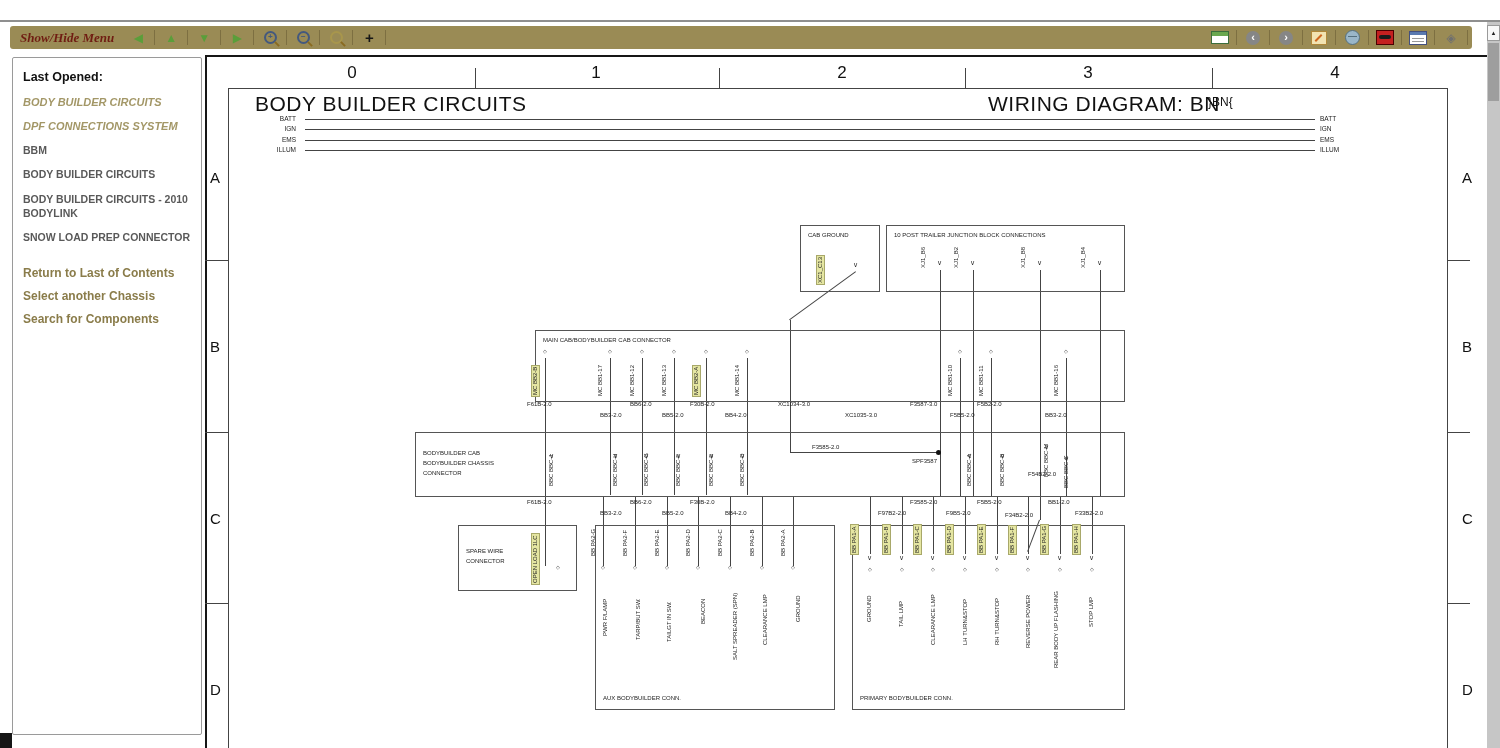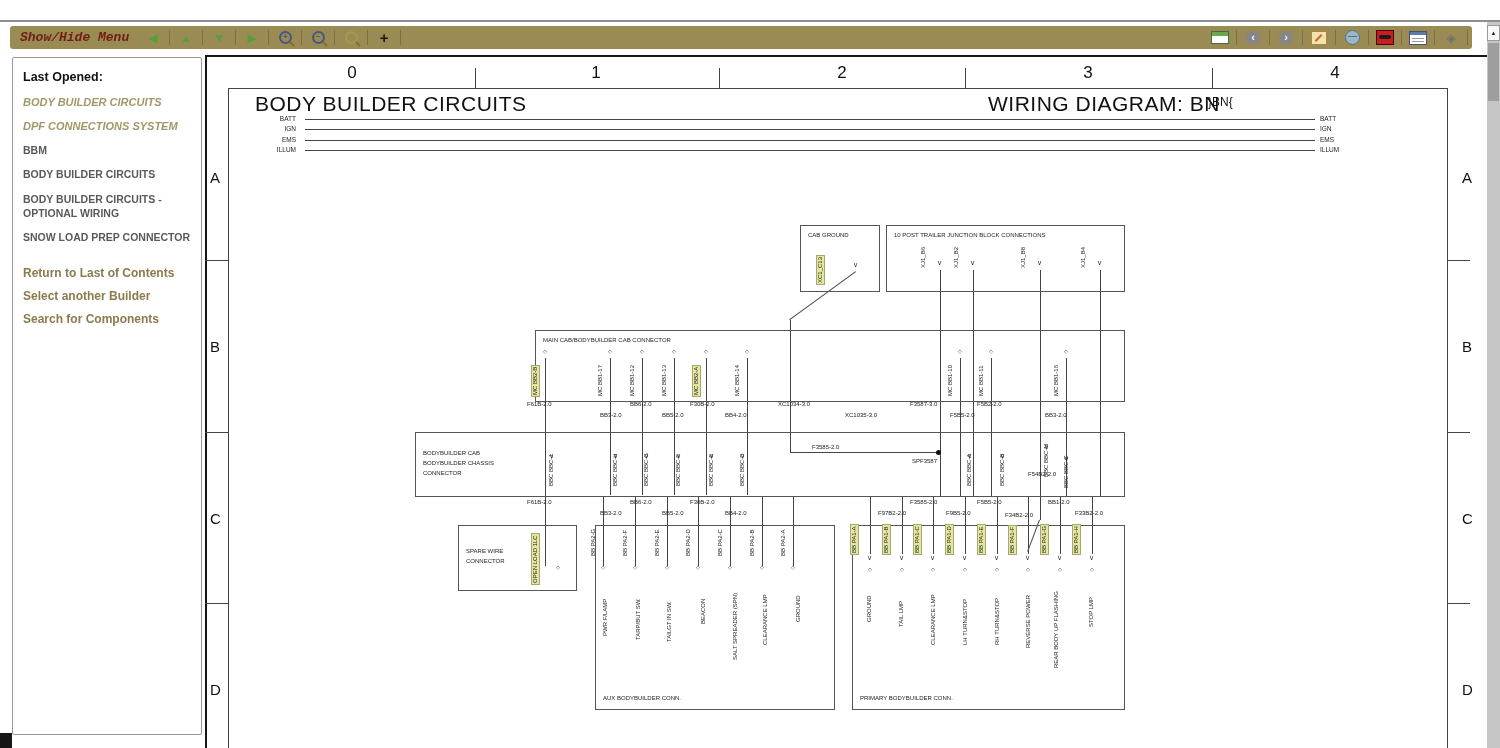--- a/index.html
+++ b/index.html
@@ -5,21 +5,21 @@
   html,body{margin:0;padding:0;background:#fff;}
   #stage{position:relative;width:1500px;height:748px;overflow:hidden;background:#fff;
          font-family:"Liberation Sans",sans-serif;}
   
   #titlebar{position:absolute;left:0;top:0;width:1500px;height:20px;background:#fff;}
   #titlebar .t{position:absolute;left:8px;top:3px;font-size:12px;color:#1a1a1a;}
   #topline{position:absolute;left:0;top:20px;width:1500px;height:2px;background:#8f8f8f;}
   
   #toolbar{position:absolute;left:10px;top:26px;width:1462px;height:23px;background:#9A8B55;
            border-radius:3px;display:flex;align-items:center;}
-  #toolbar .tbtxt{font-family:Liberation Mono, monospace;font-style:italic;font-weight:bold;
+  #toolbar .tbtxt{font-family:Liberation Serif, serif;font-style:italic;font-weight:bold;
                   font-size:13px;color:#701D12;padding:0 12px 0 10px;cursor:pointer;white-space:nowrap;}
   #toolbar .sep{width:1px;height:15px;background:#7d6f41;margin:0 4px;}
   .tbb{display:inline-flex;align-items:center;justify-content:center;width:24px;height:19px;
        background:none;border:none;padding:0;cursor:pointer;}
   .arr{font-size:12px;color:#5A9E3A;line-height:1;}
   .plus{font-size:15px;font-weight:bold;color:#161616;line-height:1;}
   .mag{position:relative;width:9px;height:9px;border:2px solid #44597e;border-radius:50%;
        font-size:8px;font-weight:bold;color:#44597e;text-align:center;line-height:8px;}
   .mag::after{content:"";position:absolute;width:6px;height:2px;background:#8a6a20;
        transform:rotate(45deg);right:-5px;bottom:-3px;}
@@ -160,25 +160,25 @@
         <span class="sep"></span>
       </span>
   </div>
 
   <div id="sidebar">
     <div class="sb-h">Last Opened:</div>
     <a class="sb-lo">BODY BUILDER CIRCUITS</a>
     <a class="sb-lo">DPF CONNECTIONS SYSTEM</a>
     <a class="sb-g">BBM</a>
     <a class="sb-g">BODY BUILDER CIRCUITS</a>
-    <a class="sb-g">BODY BUILDER CIRCUITS - OPTIONAL WIRING</a>
+    <a class="sb-g">BODY BUILDER CIRCUITS - 2010 BODYLINK</a>
     <a class="sb-g">SNOW LOAD PREP CONNECTOR</a>
     <div class="gap"></div>
     <a class="sb-a">Return to Last of Contents</a>
-    <a class="sb-a">Select another Builder</a>
+    <a class="sb-a">Select another Chassis</a>
     <a class="sb-a">Search for Components</a>
   </div>
 
   <div id="vp-top"></div>
   <div id="vp-left"></div>
   <div id="scroll-corner"></div>
 
   <div id="diagram">
     <div id="dg-title-left">BODY BUILDER CIRCUITS</div>
     <div id="dg-title-right">WIRING DIAGRAM: BN</div>

